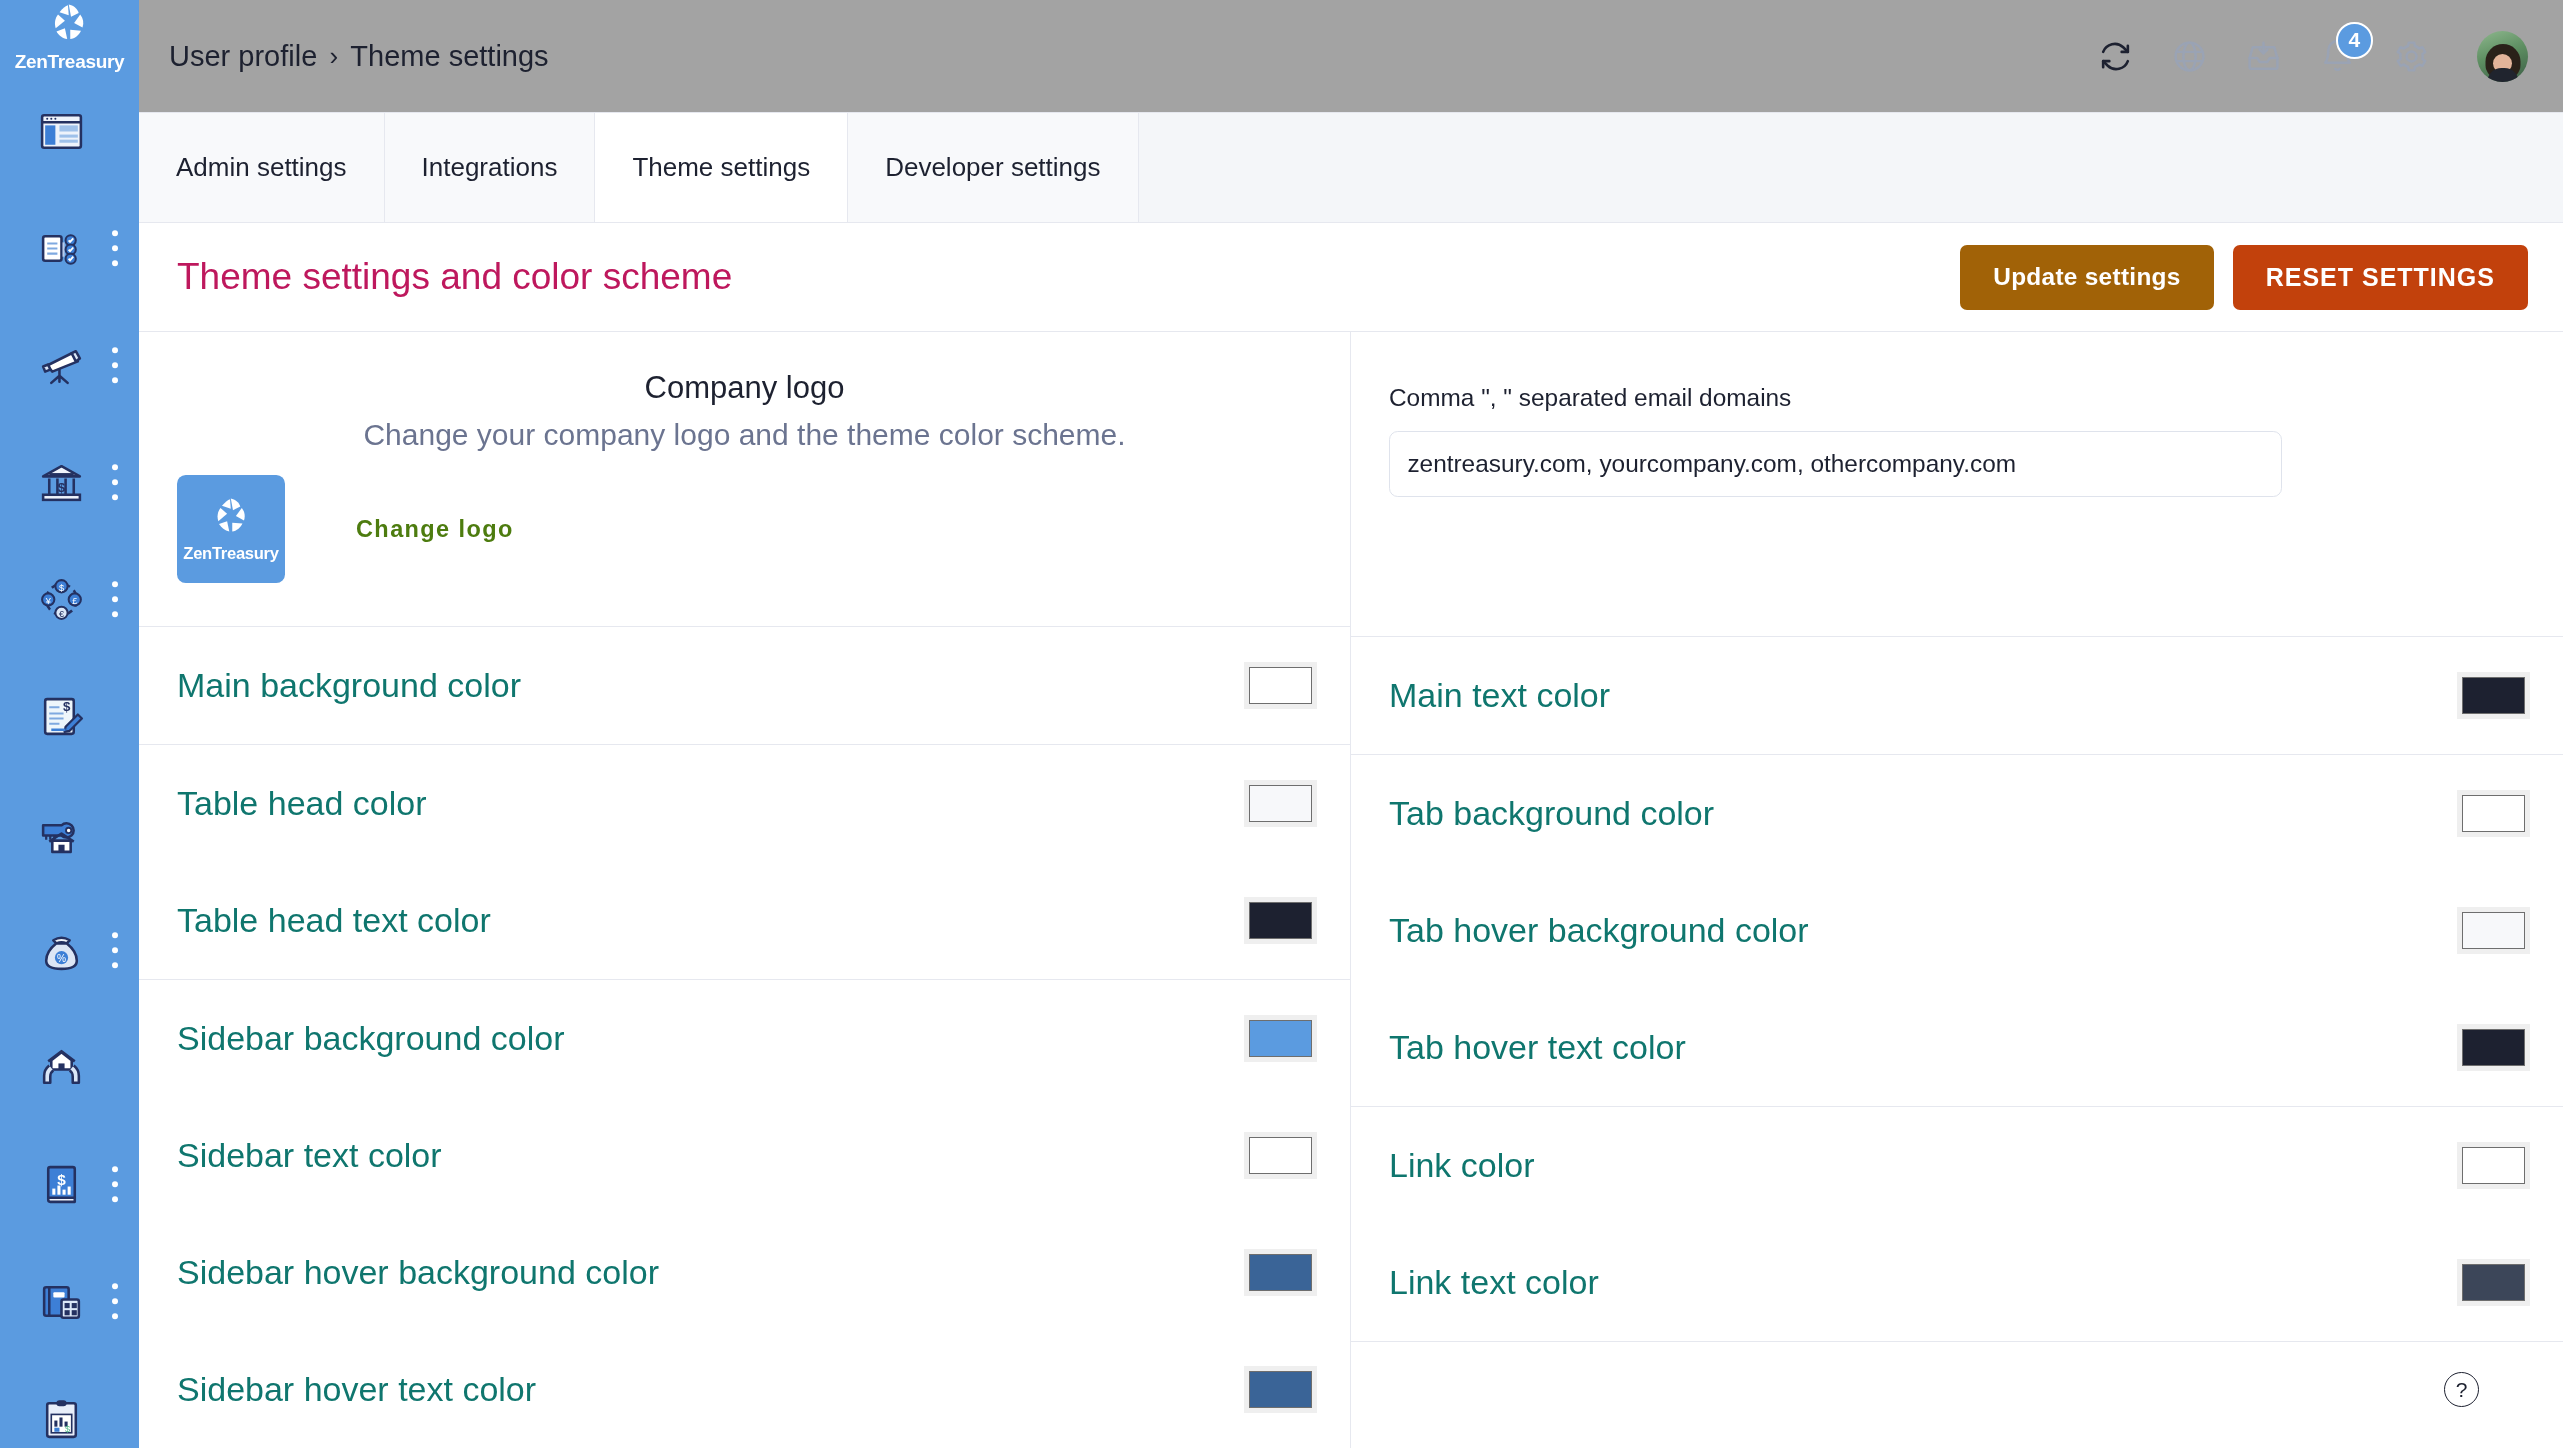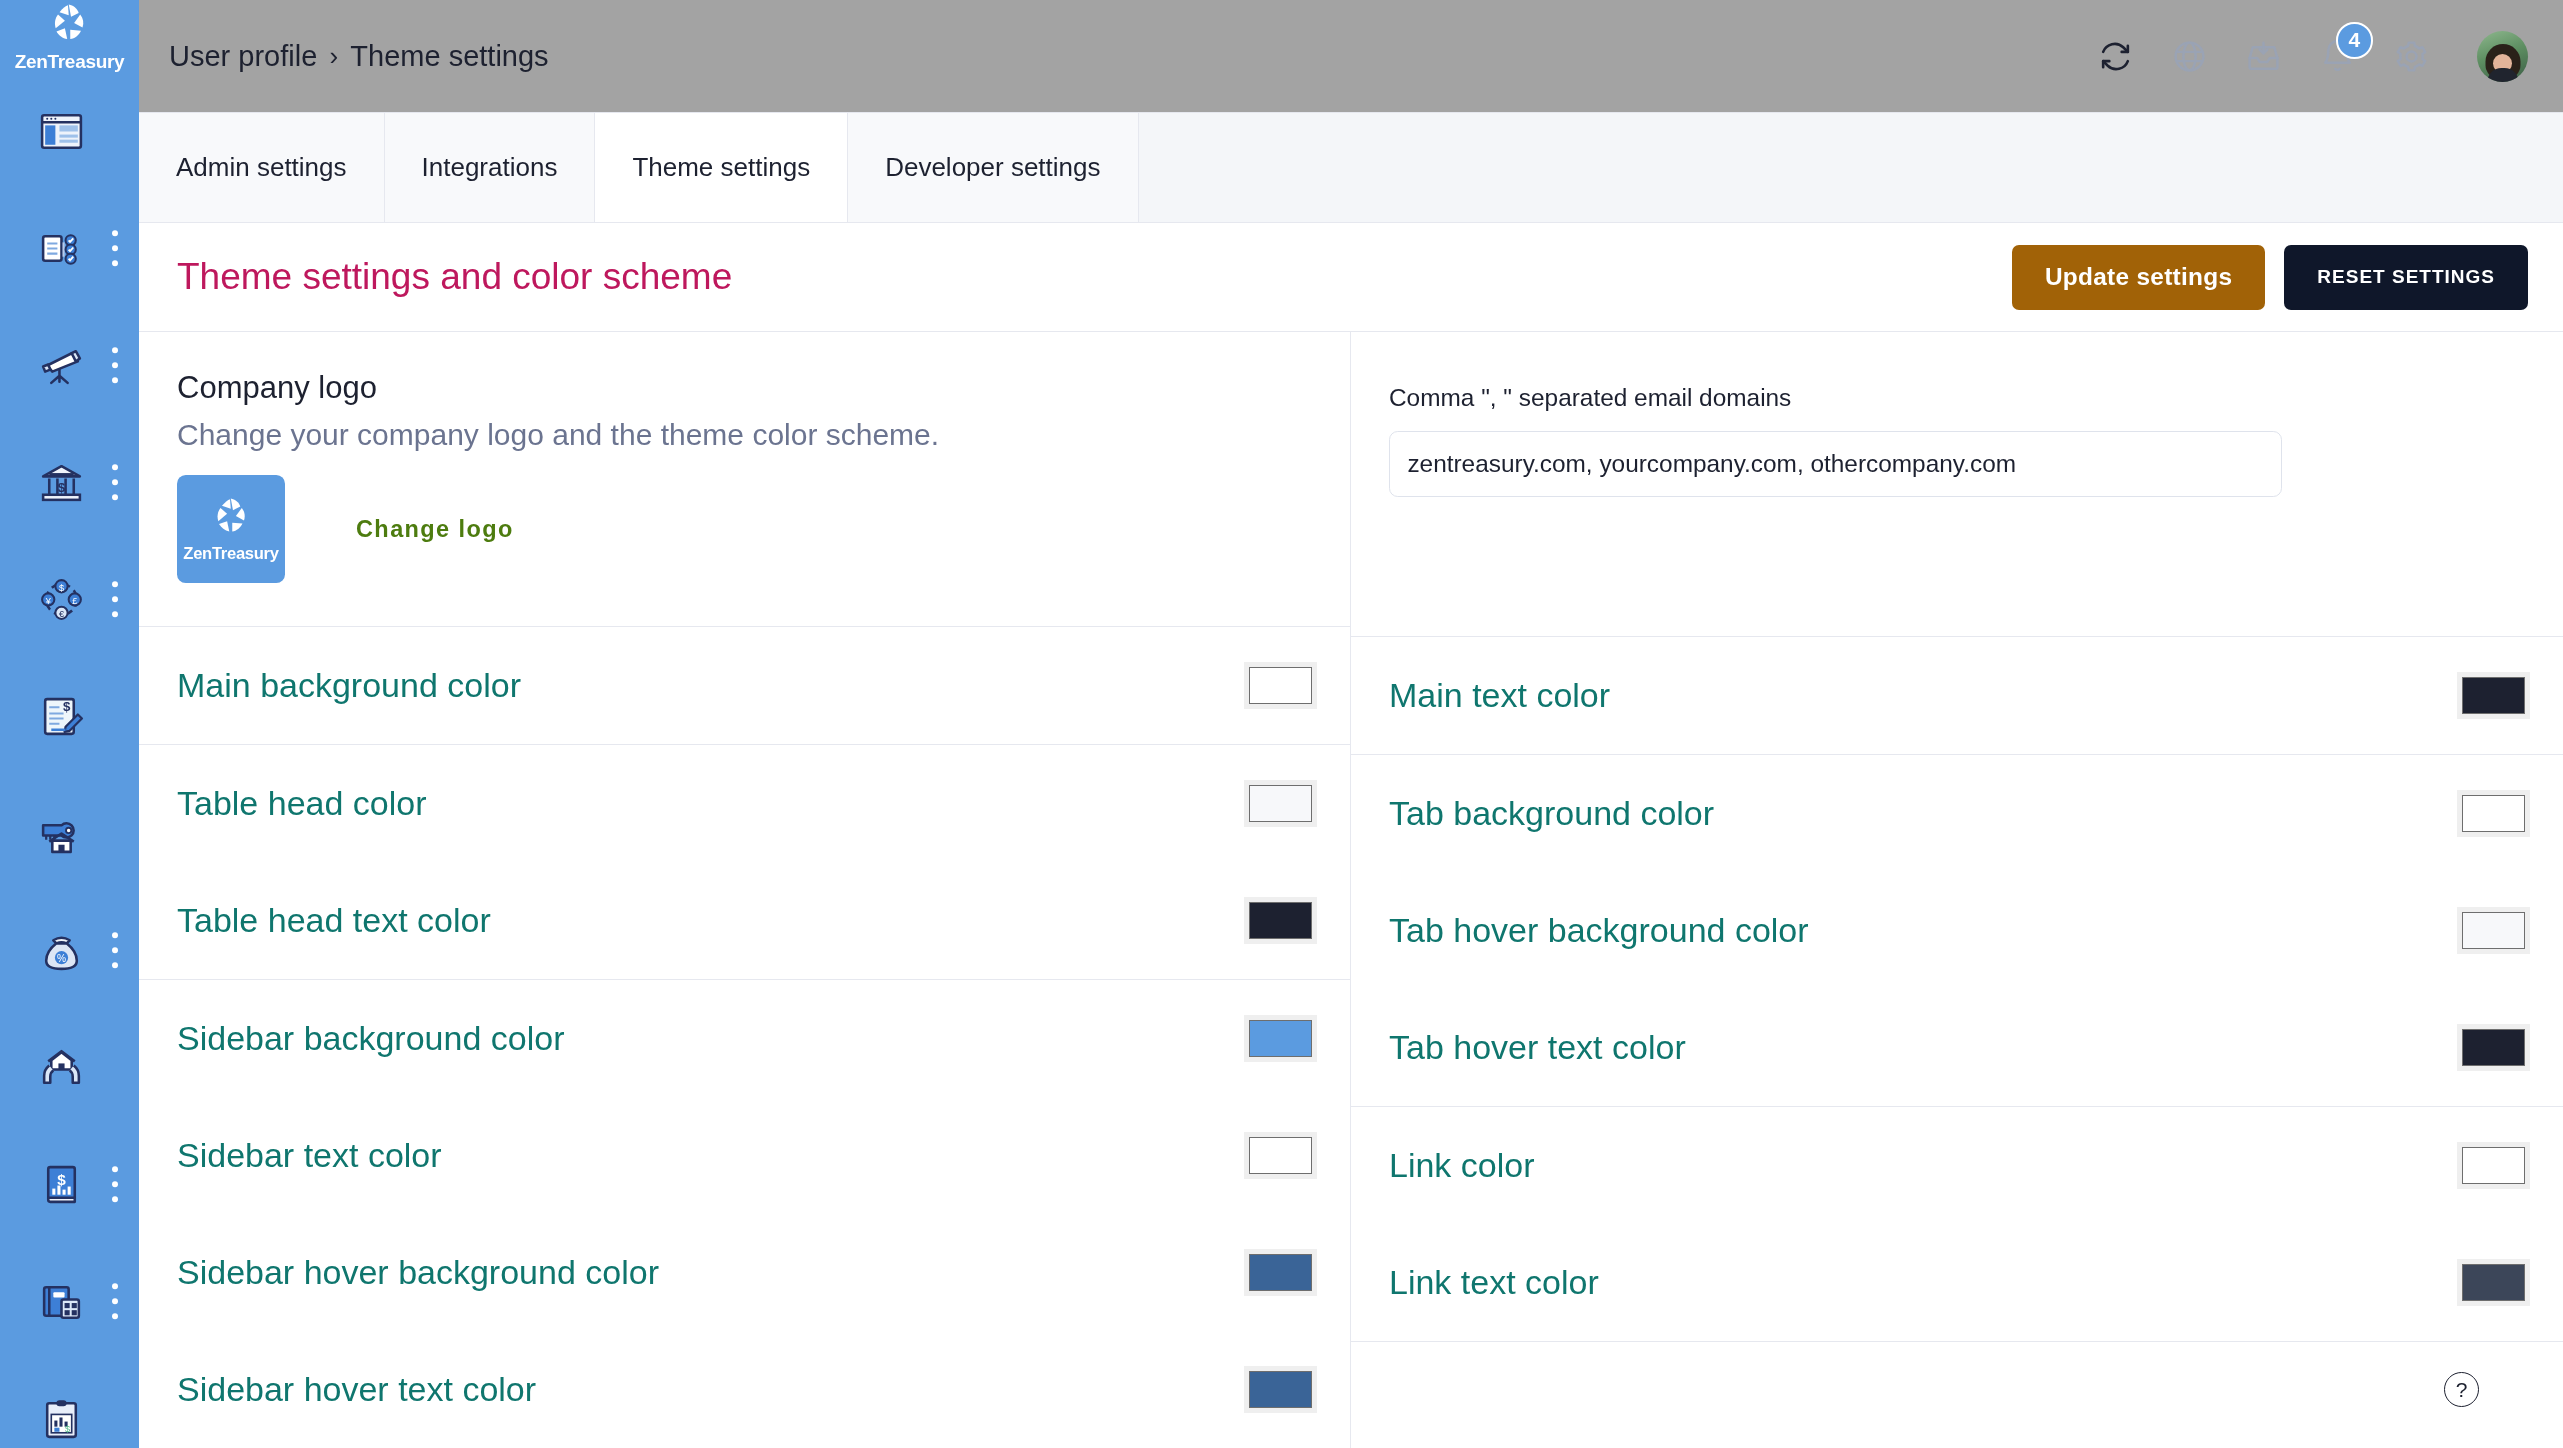--- a/index.html
+++ b/index.html
@@ -134,38 +134,38 @@
     font-family: inherit; cursor: pointer;
     display: flex; align-items: center; justify-content: center;
   }
   .btn-primary {
     background: #a16207; color: #fff;
     font-size: 24.4px; font-weight: bold;
     height: 65px; padding: 0 33px;
     letter-spacing: 0.3px;
   }
   .btn-danger {
-    background: #0f172a; color: #fff;
-    font-size: 19px; font-weight: bold;
+    background: #c2410c; color: #fff;
+    font-size: 25px; font-weight: bold;
     height: 65px; padding: 0 33px;
     letter-spacing: 1px;
   }
 
   
   .body { flex: 1 1 auto; display: flex; min-height: 0; position: relative; }
   .col {
     flex: 1 1 50%; min-width: 0;
     display: flex; flex-direction: column;
   }
   .col-left { border-right: 0.9px solid #e6e8ef; }
 
   .block { border-bottom: 1.7px solid #e6e8ef; }
 
   
-  .logo-panel { padding: 38px 38px 35px 38px; height: 305px; }
+  .logo-panel { padding: 38px 38px 35px 38px; height: 305px; text-align: center; }
   .panel-title { font-size: 31px; color: #1d2130; margin-bottom: 12.2px; }
   .panel-sub { font-size: 30px; color: #6b7490; margin-bottom: 23px; }
   .logo-row { display: flex; align-items: center; gap: 71px; }
   .logo-box {
     width: 108px; height: 108px; border-radius: 8.7px;
     background: #5b9be0;
     display: flex; flex-direction: column;
     align-items: center; justify-content: center; gap: 3.5px;
     flex: 0 0 108px;
   }

